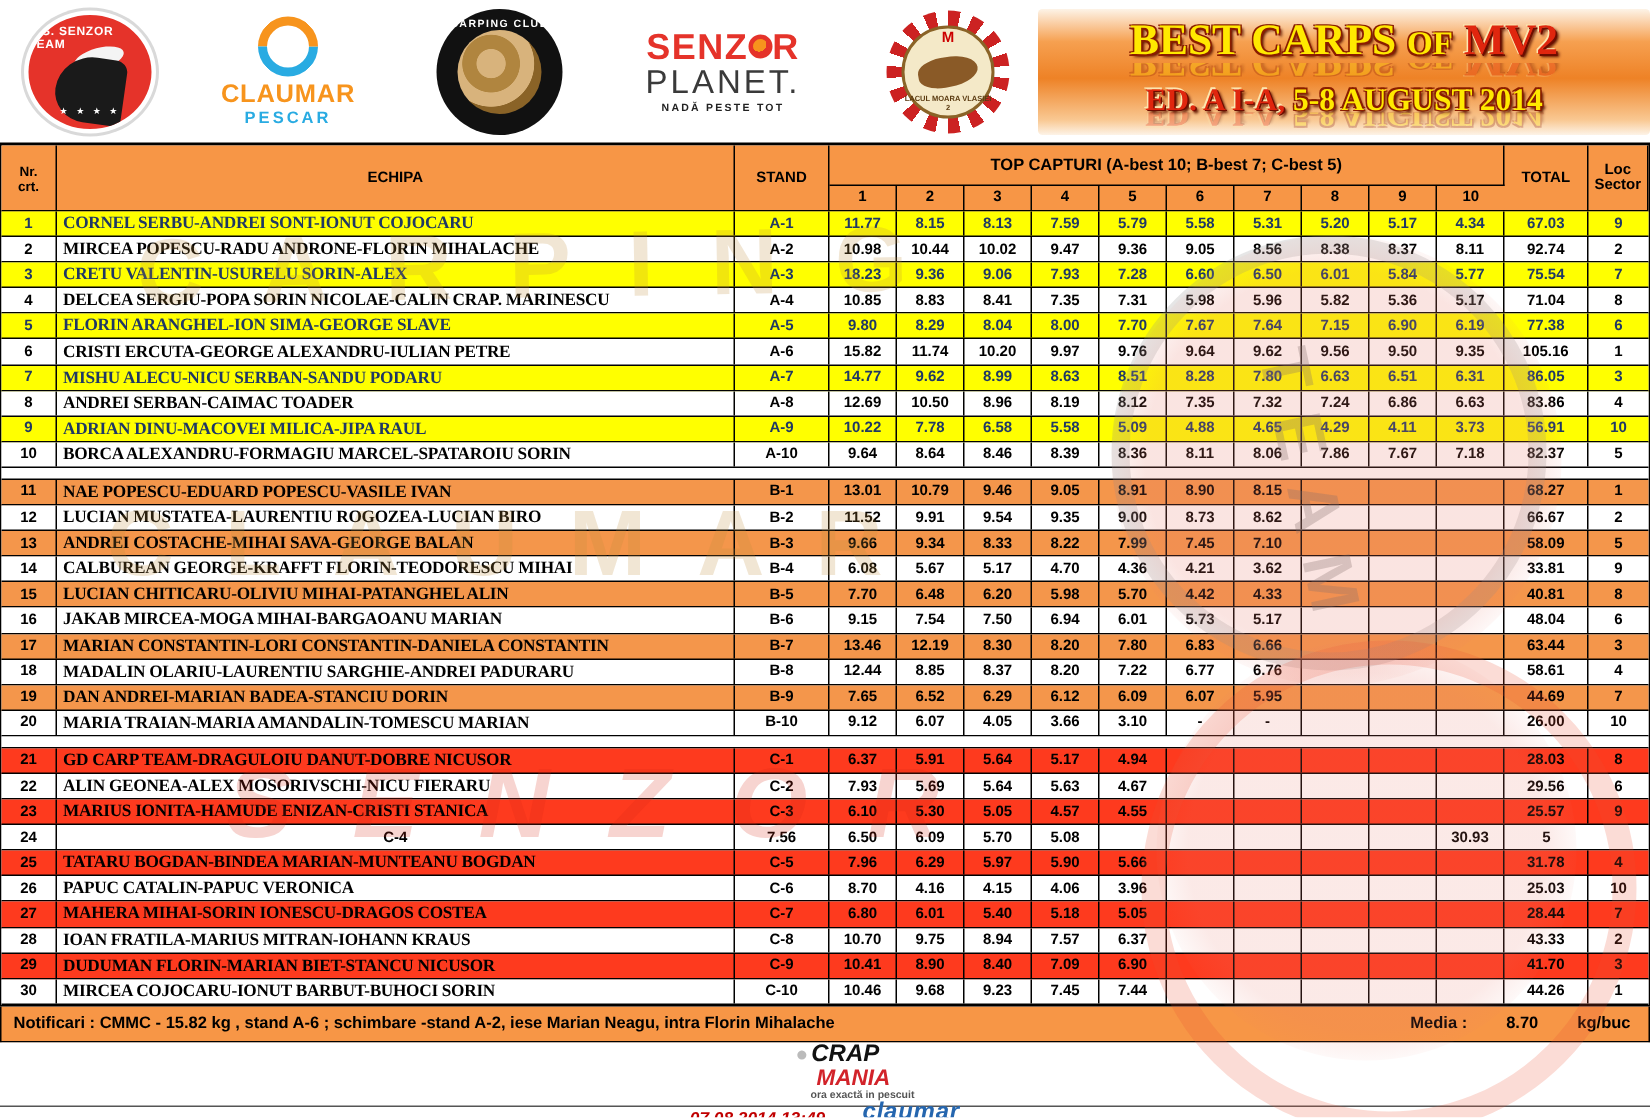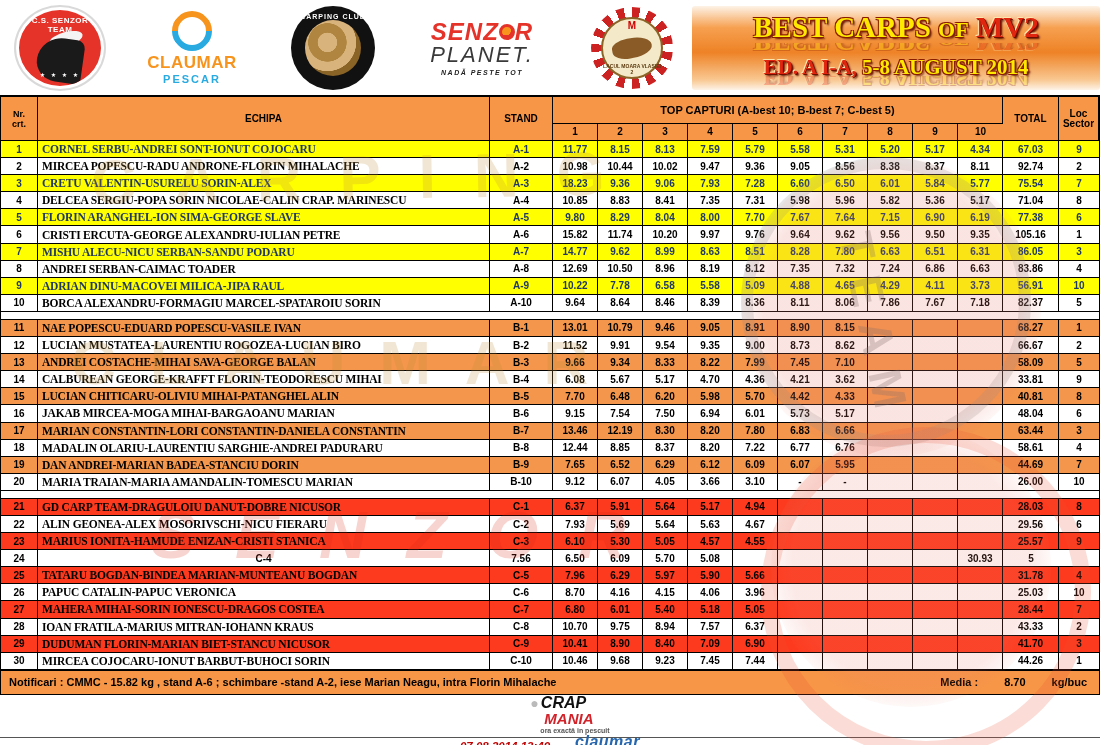--- a/index.html
+++ b/index.html
@@ -7,42 +7,42 @@
   .page{ position:relative; width:1100px; height:745px; overflow:hidden;
          font-family:"Liberation Sans", sans-serif; background:#fff; }
 
   
   .top-strip{ position:relative; height:95px; display:flex; align-items:center; background:#fff; }
   .logo-box{ position:relative; flex:none; display:flex; flex-direction:column; align-items:center; justify-content:center; }
 
   .senzor-team{ width:92px; height:84px; margin-left:14px; }
   .st-oval{ width:88px; height:82px; border-radius:50%; background:#e5332a; border:3px solid #fff;
             box-shadow:0 0 0 2px #d9d9d9; position:relative; overflow:hidden; }
-  .st-arc{ position:absolute; top:6px; left:0; right:0; text-align:center; color:#fff; font-weight:bold;
+  .st-arc{ position:absolute; top:6px; left:0; right:0; text-align:left; color:#fff; font-weight:bold;
            font-size:8px; letter-spacing:.5px; }
   .st-sil{ position:absolute; bottom:4px; left:18px; width:46px; height:44px; background:#1a1a1a;
            border-radius:60% 20% 10% 50%; transform:rotate(8deg); }
   .st-fish{ position:absolute; top:22px; left:30px; width:34px; height:14px; background:#f4f4f4;
             border-radius:50%; transform:rotate(-15deg); }
   .st-stars{ position:absolute; bottom:8px; left:0; right:0; text-align:center; color:#fff; font-size:6px; letter-spacing:2px; }
 
   .claumar-top{ width:120px; margin-left:26px; }
   .cl-ring{ width:40px; height:40px; border-radius:50%; border:6px solid #f7941d; border-bottom-color:#29abe2;
             border-left-color:#29abe2; transform:rotate(-45deg); margin-bottom:2px; }
   .cl-name{ color:#f7941d; font-weight:bold; font-size:17px; letter-spacing:.5px; }
   .cl-sub{ color:#29abe2; font-weight:bold; font-size:11px; letter-spacing:2px; }
 
   .carping-top{ width:90px; margin-left:36px; }
   .cc-circle{ width:84px; height:84px; border-radius:50%; background:#111; position:relative;
               display:flex; align-items:center; justify-content:center; }
   .cc-inner{ width:56px; height:56px; border-radius:50%;
              background:radial-gradient(circle at 40% 40%, #d8b37c 0 20%, #b0853f 21% 40%, #d8b37c 41% 60%, #8a6327 61% 100%); }
   .cc-arc{ position:absolute; top:7px; left:0; right:0; text-align:center; color:#fff; font-size:7px; font-weight:bold; letter-spacing:1px; }
 
-  .senzor-planet{ width:140px; margin-left:34px; text-align:right;font-style:italic; }
+  .senzor-planet{ width:140px; margin-left:34px; text-align:right; }
   .sp-l1{ font-size:24px; font-weight:bold; color:#e5332a; letter-spacing:1px; line-height:24px; }
   .sp-dot{ display:inline-block; width:16px; height:16px; border-radius:50%; border:3px solid #e5332a;
            background:radial-gradient(circle at 40% 35%, #f7941d 0 55%, #e5332a 56% 100%); vertical-align:baseline; }
   .sp-l2{ font-size:22px; color:#3a3a3a; letter-spacing:2px; line-height:22px; font-weight:500; }
   .sp-l3{ font-size:7px; color:#222; letter-spacing:1.5px; margin-top:3px; font-weight:bold; }
 
   .moara{ width:88px; margin-left:36px; }
   .mv-circle{ width:82px; height:82px; border-radius:50%;
       background:repeating-conic-gradient(#c22 0 12deg, #fff 12deg 24deg);
       display:flex; align-items:center; justify-content:center; }

